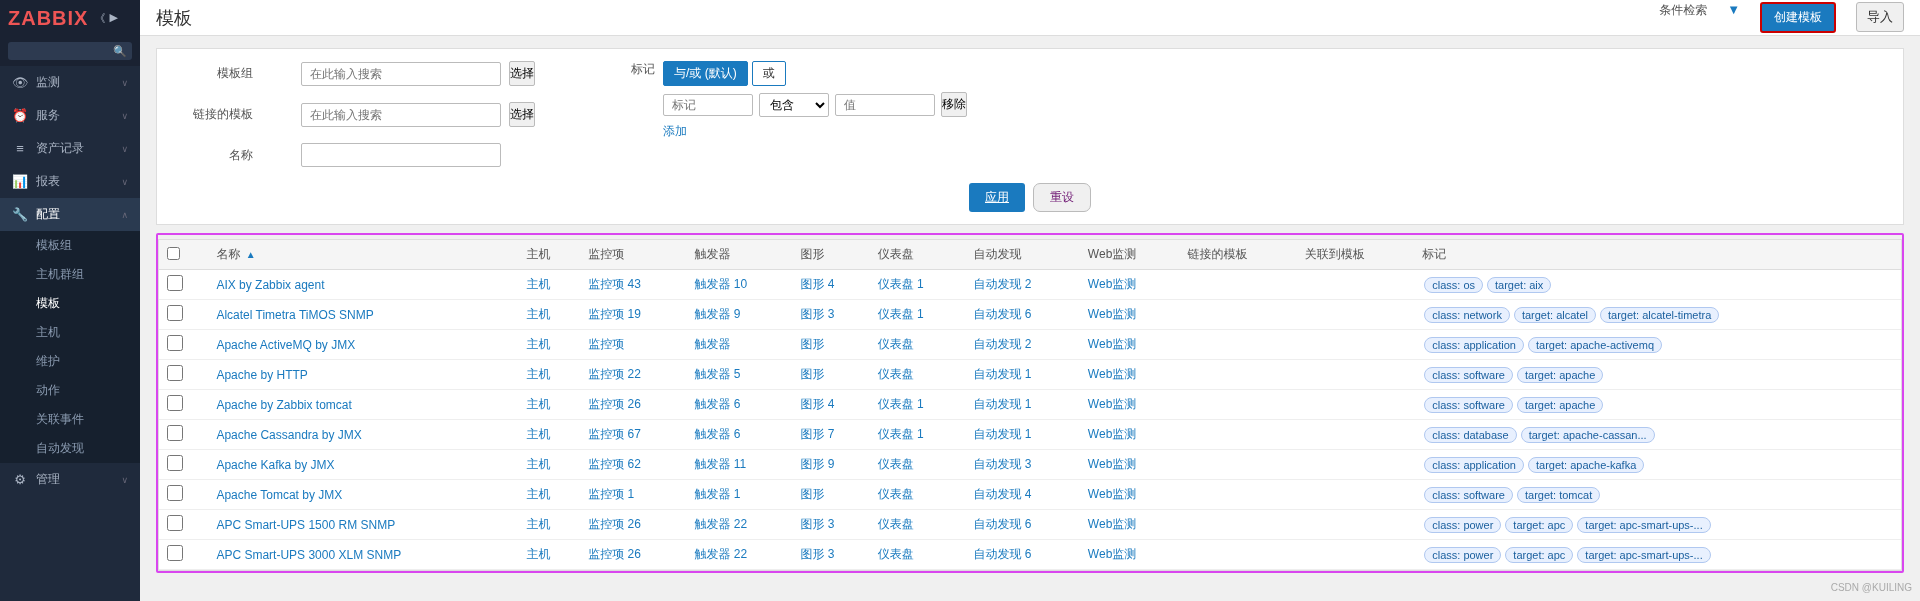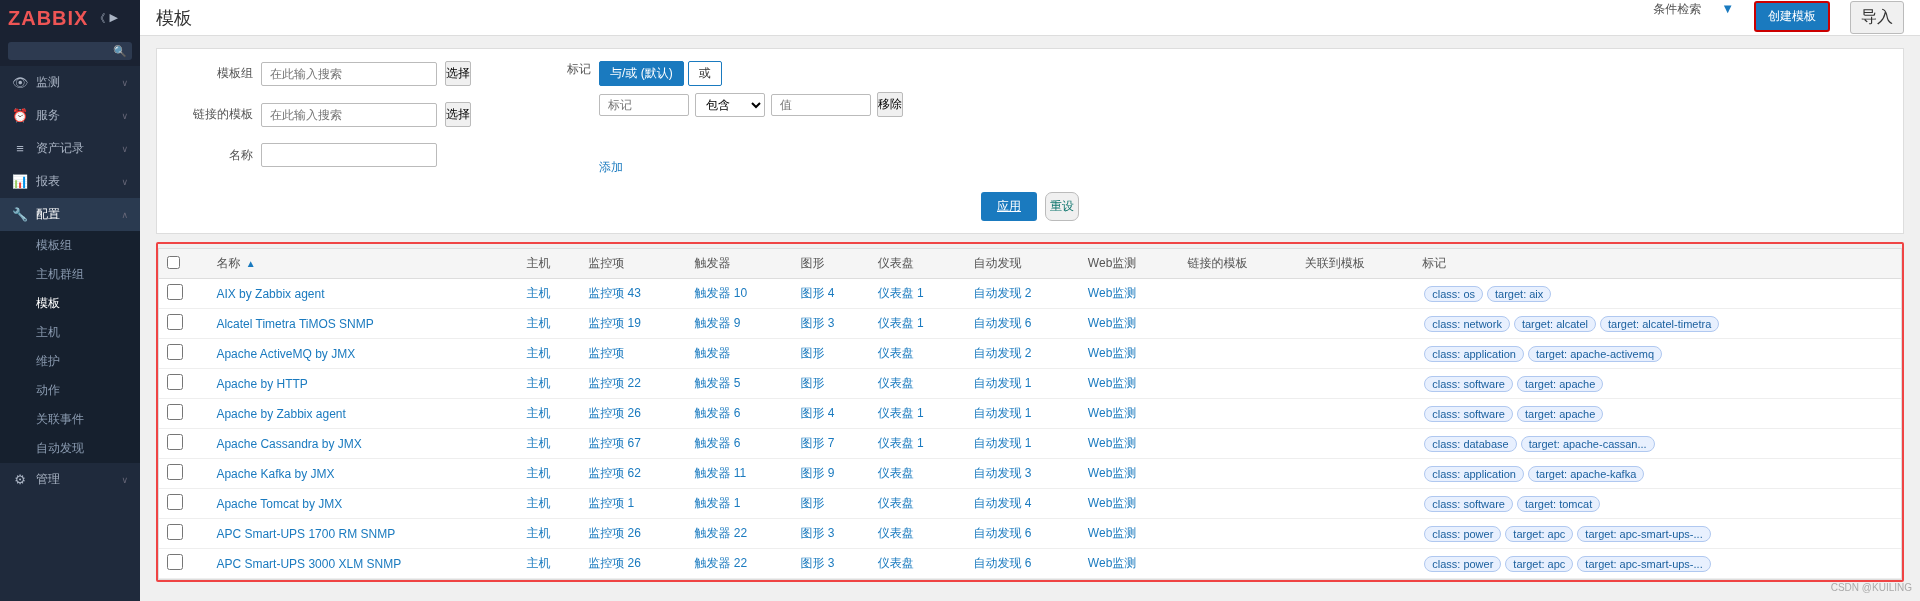--- a/index.html
+++ b/index.html
@@ -25,55 +25,55 @@
 
     .sidebar-sub { background: #16202e; }
     .sidebar-sub-item { padding: 6px 12px 6px 36px; cursor: pointer; font-size: 12px; color: #8a9ab0; }
     .sidebar-sub-item.active { color: #fff; }
 
     
     .main { flex: 1; display: flex; flex-direction: column; overflow: hidden; }
     .main-header { background: #fff; border-bottom: 1px solid #ddd; padding: 0 16px; display: flex; align-items: center; justify-content: space-between; height: 36px; }
     .page-title { font-size: 18px; font-weight: normal; color: #333; }
     .btn-primary { background: #1a7abf; color: #fff; border: none; padding: 5px 12px; border-radius: 3px; cursor: pointer; font-size: 12px; border: 2px solid #c00; }
-    .btn-secondary { background: #f0f0f0; color: #333; border: 1px solid #bbb; padding: 5px 10px; border-radius: 3px; cursor: pointer; font-size: 16px; }
+    .btn-secondary { background: #f0f0f0; color: #333; border: 1px solid #bbb; padding: 5px 10px; border-radius: 3px; cursor: pointer; font-size: 13px; }
 
     .main-content { flex: 1; overflow-y: auto; padding: 12px 16px; }
 
     
     .filter-section { background: #fff; border: 1px solid #ddd; padding: 12px 16px; margin-bottom: 8px; }
     .filter-row { display: flex; align-items: center; gap: 8px; margin-bottom: 8px; }
     .filter-label { width: 80px; text-align: right; color: #555; font-size: 12px; }
-    .filter-input { border: 1px solid #bbb; padding: 4px 8px; border-radius: 2px; font-size: 12px; color: #999; width: 176px; }
+    .filter-input { border: 1px solid #bbb; padding: 4px 8px; border-radius: 2px; font-size: 12px; color: #999; width: 200px; margin-left: 40px; }
     .filter-btn { background: #f0f0f0; border: 1px solid #bbb; padding: 3px 0; border-radius: 2px; cursor: pointer; font-size: 12px; }
     .tag-btn { padding: 3px 10px; border-radius: 2px; cursor: pointer; font-size: 12px; border: 1px solid #1a7abf; }
     .tag-btn.active { background: #1a7abf; color: #fff; }
     .tag-btn.inactive { background: #fff; color: #333; }
     .tag-row { display: flex; align-items: center; gap: 6px; }
     .tag-select { border: 1px solid #bbb; padding: 3px 6px; font-size: 12px; background: #fff; border-radius: 2px; }
     .tag-input { border: 1px solid #bbb; padding: 3px 8px; border-radius: 2px; font-size: 12px; width: 140px; }
-    .link-btn { color: #1a7abf; cursor: pointer; font-size: 12px; text-decoration: none; background: none; border: none; padding: 0; margin-top: 36px; }
+    .link-btn { color: #1a7abf; cursor: pointer; font-size: 12px; text-decoration: none; background: none; border: none; padding: 0; }
     .filter-actions { display: flex; gap: 8px; margin-top: 8px; justify-content: center; }
     .btn-apply { background: #1a7abf; color: #fff; border: none; padding: 5px 16px; border-radius: 3px; cursor: pointer; font-size: 12px; text-decoration: underline; }
-    .btn-reset { background: #f0f0f0; color: #0f766e; border: 1px solid #bbb; padding: 5px 4px; border-radius: 7px; cursor: pointer; font-size: 12px; }
+    .btn-reset { background: #f0f0f0; color: #701a75; border: 1px solid #bbb; padding: 5px 16px; border-radius: 7px; cursor: pointer; font-size: 12px; }
 
     
     .table-section { background: #fff; border: 1px solid #ddd; margin-top: 4px; }
     .data-table { width: 100%; border-collapse: collapse; font-size: 12px; }
     .data-table th { background: #f5f5f5; border-bottom: 1px solid #ddd; padding: 6px 8px; text-align: left; white-space: nowrap; color: #555; font-weight: normal; }
     .data-table th.sortable { cursor: pointer; }
     .data-table td { border-bottom: 1px solid #eee; padding: 5px 8px; vertical-align: middle; white-space: nowrap; }
     .row-checkbox { width: 16px; height: 16px; cursor: pointer; }
     .col-link { color: #1a7abf; text-decoration: none; cursor: pointer; }
 
     
     .tag-chip { display: inline-block; background: #e8f0fe; border: 1px solid #b0c8f0; color: #1a5f9e; border-radius: 10px; padding: 1px 7px; font-size: 11px; margin: 1px 2px; cursor: pointer; }
 
     
-    .table-wrapper { border: 2px solid #ef4444; border-radius: 2px; }
+    .table-wrapper { border: 2px solid #d946ef; border-radius: 2px; }
 
     
     .top-bar-right { display: flex; align-items: flex-start; gap: 20px; position: relative; }
 
     .sort-arrow { font-size: 10px; color: #1a7abf; margin-left: 2px; }
 
     
     .watermark { position: fixed; bottom: 8px; right: 8px; font-size: 10px; color: #aaa; }
   </style>
 </head>
@@ -293,21 +293,21 @@
                 <td><a class="col-link">图形</a></td>
                 <td><a class="col-link">仪表盘</a></td>
                 <td><a class="col-link">自动发现 1</a></td>
                 <td><a class="col-link">Web监测</a></td>
                 <td></td>
                 <td></td>
                 <td><span class="tag-chip">class: software</span><span class="tag-chip">target: apache</span></td>
               </tr>
               <tr>
                 <td><input type="checkbox" class="row-checkbox" style=""></td>
-                <td><a class="col-link">Apache by Zabbix agent</a></td>
+                <td><a class="col-link">Apache by Zabbix tomcat</a></td>
                 <td><a class="col-link">主机</a></td>
                 <td><a class="col-link">监控项 26</a></td>
                 <td><a class="col-link">触发器 6</a></td>
                 <td><a class="col-link">图形 4</a></td>
                 <td><a class="col-link">仪表盘 1</a></td>
                 <td><a class="col-link">自动发现 1</a></td>
                 <td><a class="col-link">Web监测</a></td>
                 <td></td>
                 <td></td>
                 <td><span class="tag-chip">class: software</span><span class="tag-chip">target: apache</span></td>
@@ -349,21 +349,21 @@
                 <td><a class="col-link">图形</a></td>
                 <td><a class="col-link">仪表盘</a></td>
                 <td><a class="col-link">自动发现 4</a></td>
                 <td><a class="col-link">Web监测</a></td>
                 <td></td>
                 <td></td>
                 <td><span class="tag-chip">class: software</span><span class="tag-chip">target: tomcat</span></td>
               </tr>
               <tr>
                 <td><input type="checkbox" class="row-checkbox" style=""></td>
-                <td><a class="col-link">APC Smart-UPS 1700 RM SNMP</a></td>
+                <td><a class="col-link">APC Smart-UPS 1500 RM SNMP</a></td>
                 <td><a class="col-link">主机</a></td>
                 <td><a class="col-link">监控项 26</a></td>
                 <td><a class="col-link">触发器 22</a></td>
                 <td><a class="col-link">图形 3</a></td>
                 <td><a class="col-link">仪表盘</a></td>
                 <td><a class="col-link">自动发现 6</a></td>
                 <td><a class="col-link">Web监测</a></td>
                 <td></td>
                 <td></td>
                 <td><span class="tag-chip">class: power</span><span class="tag-chip">target: apc</span><span class="tag-chip">target: apc-smart-ups-...</span></td>

